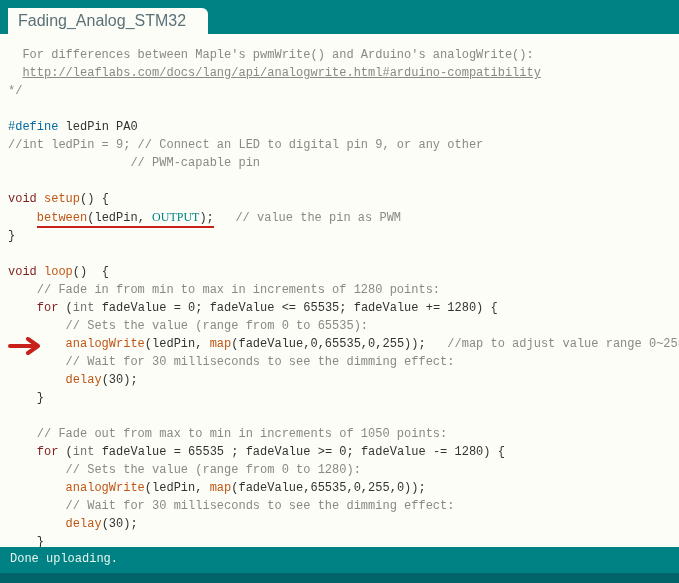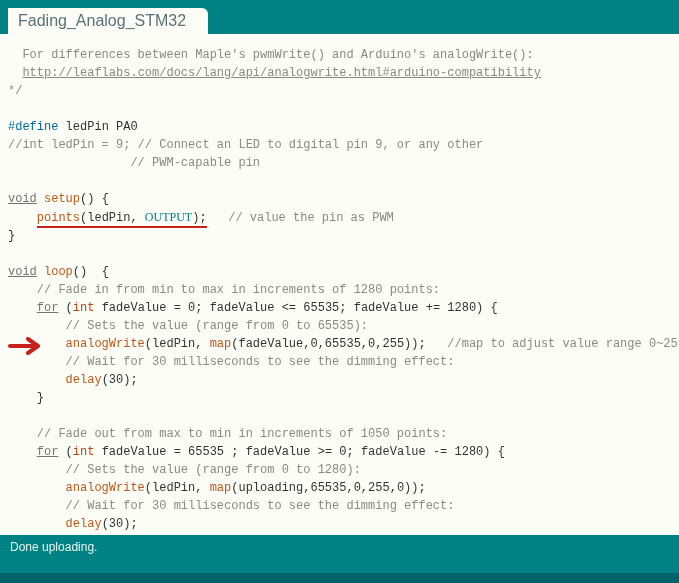--- a/index.html
+++ b/index.html
@@ -37,43 +37,43 @@
     padding: 12px 8px 20px 8px;
     line-height: 1.5;
     color: #333;
     position: relative;
     overflow: hidden;
   }
   .line { white-space: pre; font-size: 12px; }
   .comment { color: #888a85; }
   .comment-link { color: #888a85; text-decoration: underline; }
   .preproc { color: #0369a1; }
-  .keyword { color: #737373; text-decoration: underline; }
-  .type { color: #c2410c; }
+  .keyword { color: #7f1d1d; }
+  .type { color: #737373; }
   .func { color: #c05616; }
   .const { color: #008184; font-family: Liberation Serif, serif; }
   .plain { color: #333; }
   .underline-red {
     border-bottom: 2px solid #c8201a;
     padding-bottom: 1px;
   }
   .arrow {
     position: absolute;
     left: 8px;
     top: 303px;
     color: #c8201a;
   }
   .arrow svg { display: block; }
   .status-bar {
     background: #008184;
     color: #e8f5f0;
-    font-family: Liberation Sans, sans-serif;
+    font-family: Liberation Mono, monospace;
     font-size: 12px;
     padding: 5px 10px;
-    height: 38px;
+    height: 26px;
   }
   .footer-bar {
     background: #006468;
     height: 10px;
   }
 </style>
 </head>
 <body>
 
 <div class="header-bar"></div>
@@ -94,36 +94,36 @@
 
   <div class="line"><span class="comment">  For differences between Maple's pwmWrite() and Arduino's analogWrite():</span></div>
   <div class="line"><span class="comment">  </span><span class="comment-link">http://leaflabs.com/docs/lang/api/analogwrite.html#arduino-compatibility</span></div>
   <div class="line"><span class="comment">*/</span></div>
   <div class="line">&nbsp;</div>
   <div class="line"><span class="preproc">#define</span><span class="plain"> ledPin PA0</span></div>
   <div class="line"><span class="comment">//int ledPin = 9; // Connect an LED to digital pin 9, or any other</span></div>
   <div class="line"><span class="comment">                 // PWM-capable pin</span></div>
   <div class="line">&nbsp;</div>
   <div class="line"><span class="keyword">void</span><span class="func"> setup</span><span class="plain">() {</span></div>
-  <div class="line"><span class="plain">    </span><span class="underline-red"><span class="func">points</span><span class="plain">(ledPin, </span><span class="const">OUTPUT</span><span class="plain">);</span></span><span class="comment">   // value the pin as PWM</span></div>
+  <div class="line"><span class="plain">    </span><span class="underline-red"><span class="func">between</span><span class="plain">(ledPin, </span><span class="const">OUTPUT</span><span class="plain">);</span></span><span class="comment">   // value the pin as PWM</span></div>
   <div class="line"><span class="plain">}</span></div>
   <div class="line">&nbsp;</div>
   <div class="line"><span class="keyword">void</span><span class="func"> loop</span><span class="plain">()  {</span></div>
   <div class="line"><span class="comment">    // Fade in from min to max in increments of 1280 points:</span></div>
   <div class="line"><span class="plain">    </span><span class="keyword">for</span><span class="plain"> (</span><span class="type">int</span><span class="plain"> fadeValue = 0; fadeValue &lt;= 65535; fadeValue += 1280) {</span></div>
   <div class="line"><span class="comment">        // Sets the value (range from 0 to 65535):</span></div>
   <div class="line"><span class="plain">        </span><span class="func">analogWrite</span><span class="plain">(ledPin, </span><span class="func">map</span><span class="plain">(fadeValue,0,65535,0,255));</span><span class="comment">   //map to adjust value range 0~255</span></div>
   <div class="line"><span class="comment">        // Wait for 30 milliseconds to see the dimming effect:</span></div>
   <div class="line"><span class="plain">        </span><span class="func">delay</span><span class="plain">(30);</span></div>
   <div class="line"><span class="plain">    }</span></div>
   <div class="line">&nbsp;</div>
   <div class="line"><span class="comment">    // Fade out from max to min in increments of 1050 points:</span></div>
   <div class="line"><span class="plain">    </span><span class="keyword">for</span><span class="plain"> (</span><span class="type">int</span><span class="plain"> fadeValue = 65535 ; fadeValue &gt;= 0; fadeValue -= 1280) {</span></div>
   <div class="line"><span class="comment">        // Sets the value (range from 0 to 1280):</span></div>
-  <div class="line"><span class="plain">        </span><span class="func">analogWrite</span><span class="plain">(ledPin, </span><span class="func">map</span><span class="plain">(uploading,65535,0,255,0));</span></div>
+  <div class="line"><span class="plain">        </span><span class="func">analogWrite</span><span class="plain">(ledPin, </span><span class="func">map</span><span class="plain">(fadeValue,65535,0,255,0));</span></div>
   <div class="line"><span class="comment">        // Wait for 30 milliseconds to see the dimming effect:</span></div>
   <div class="line"><span class="plain">        </span><span class="func">delay</span><span class="plain">(30);</span></div>
   <div class="line"><span class="plain">    }</span></div>
   <div class="line"></div>
 
 </div>
 
 <div class="status-bar">
   <span>Done uploading.</span>
 </div>

